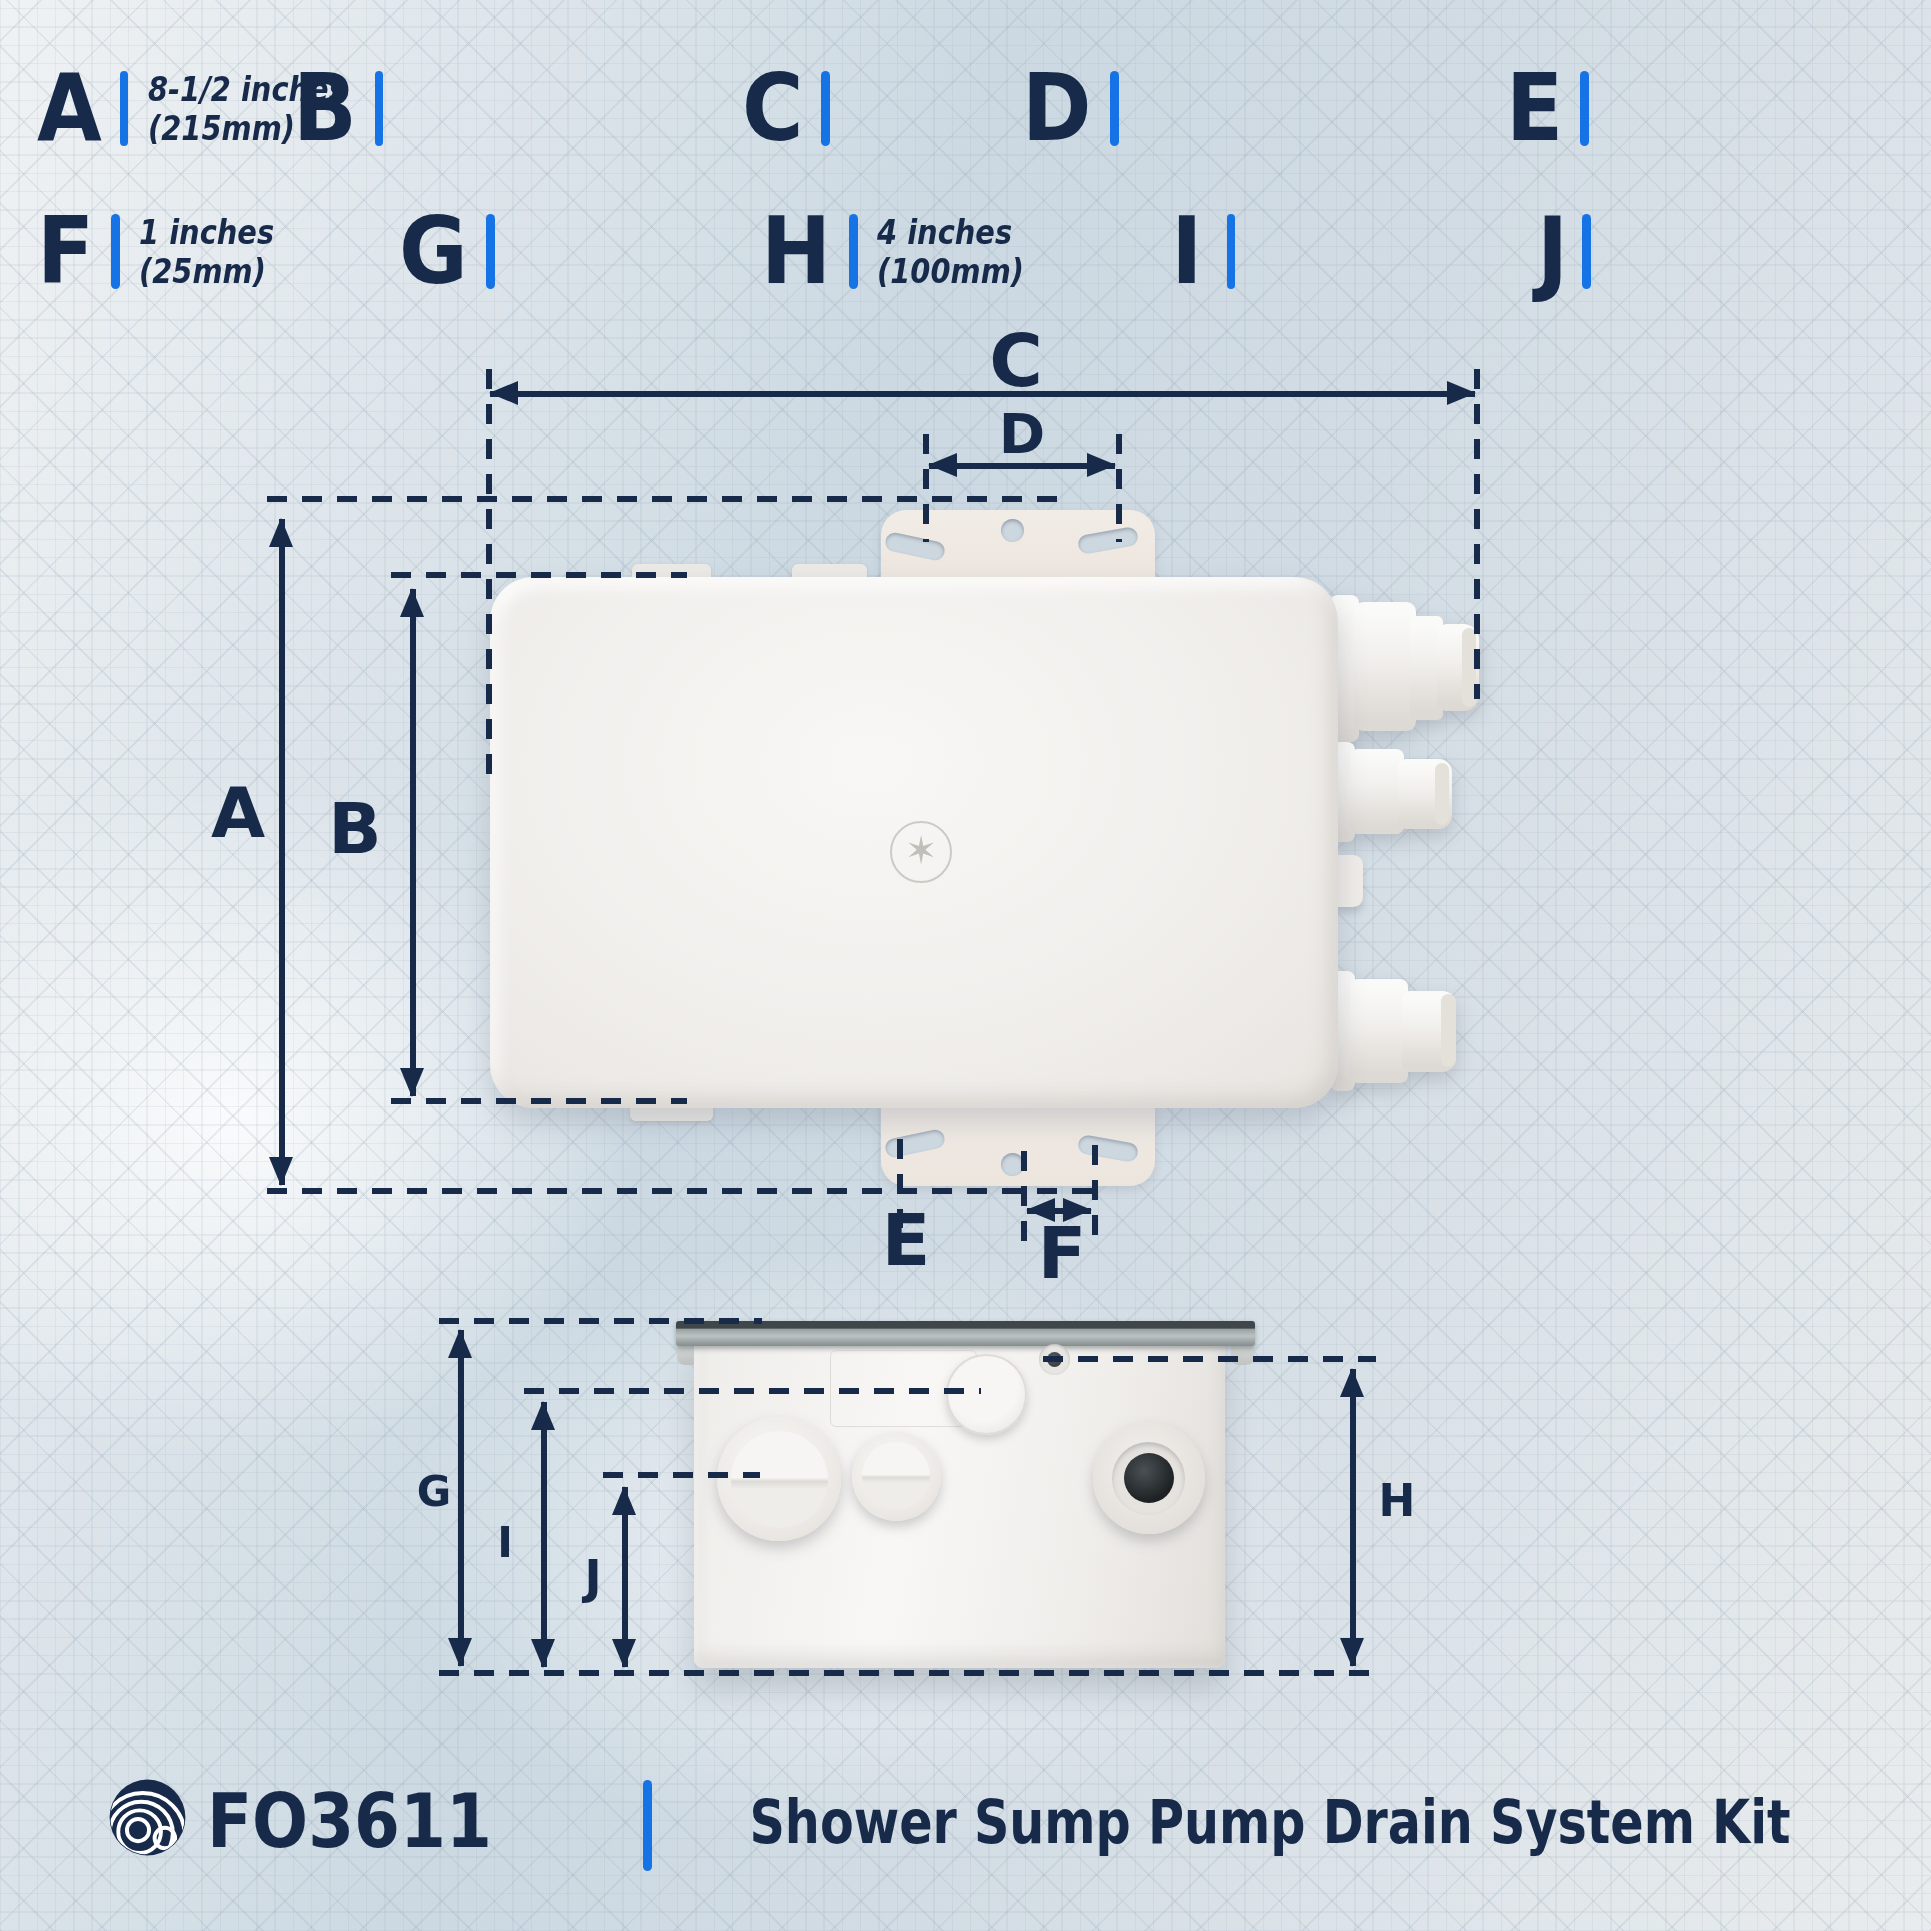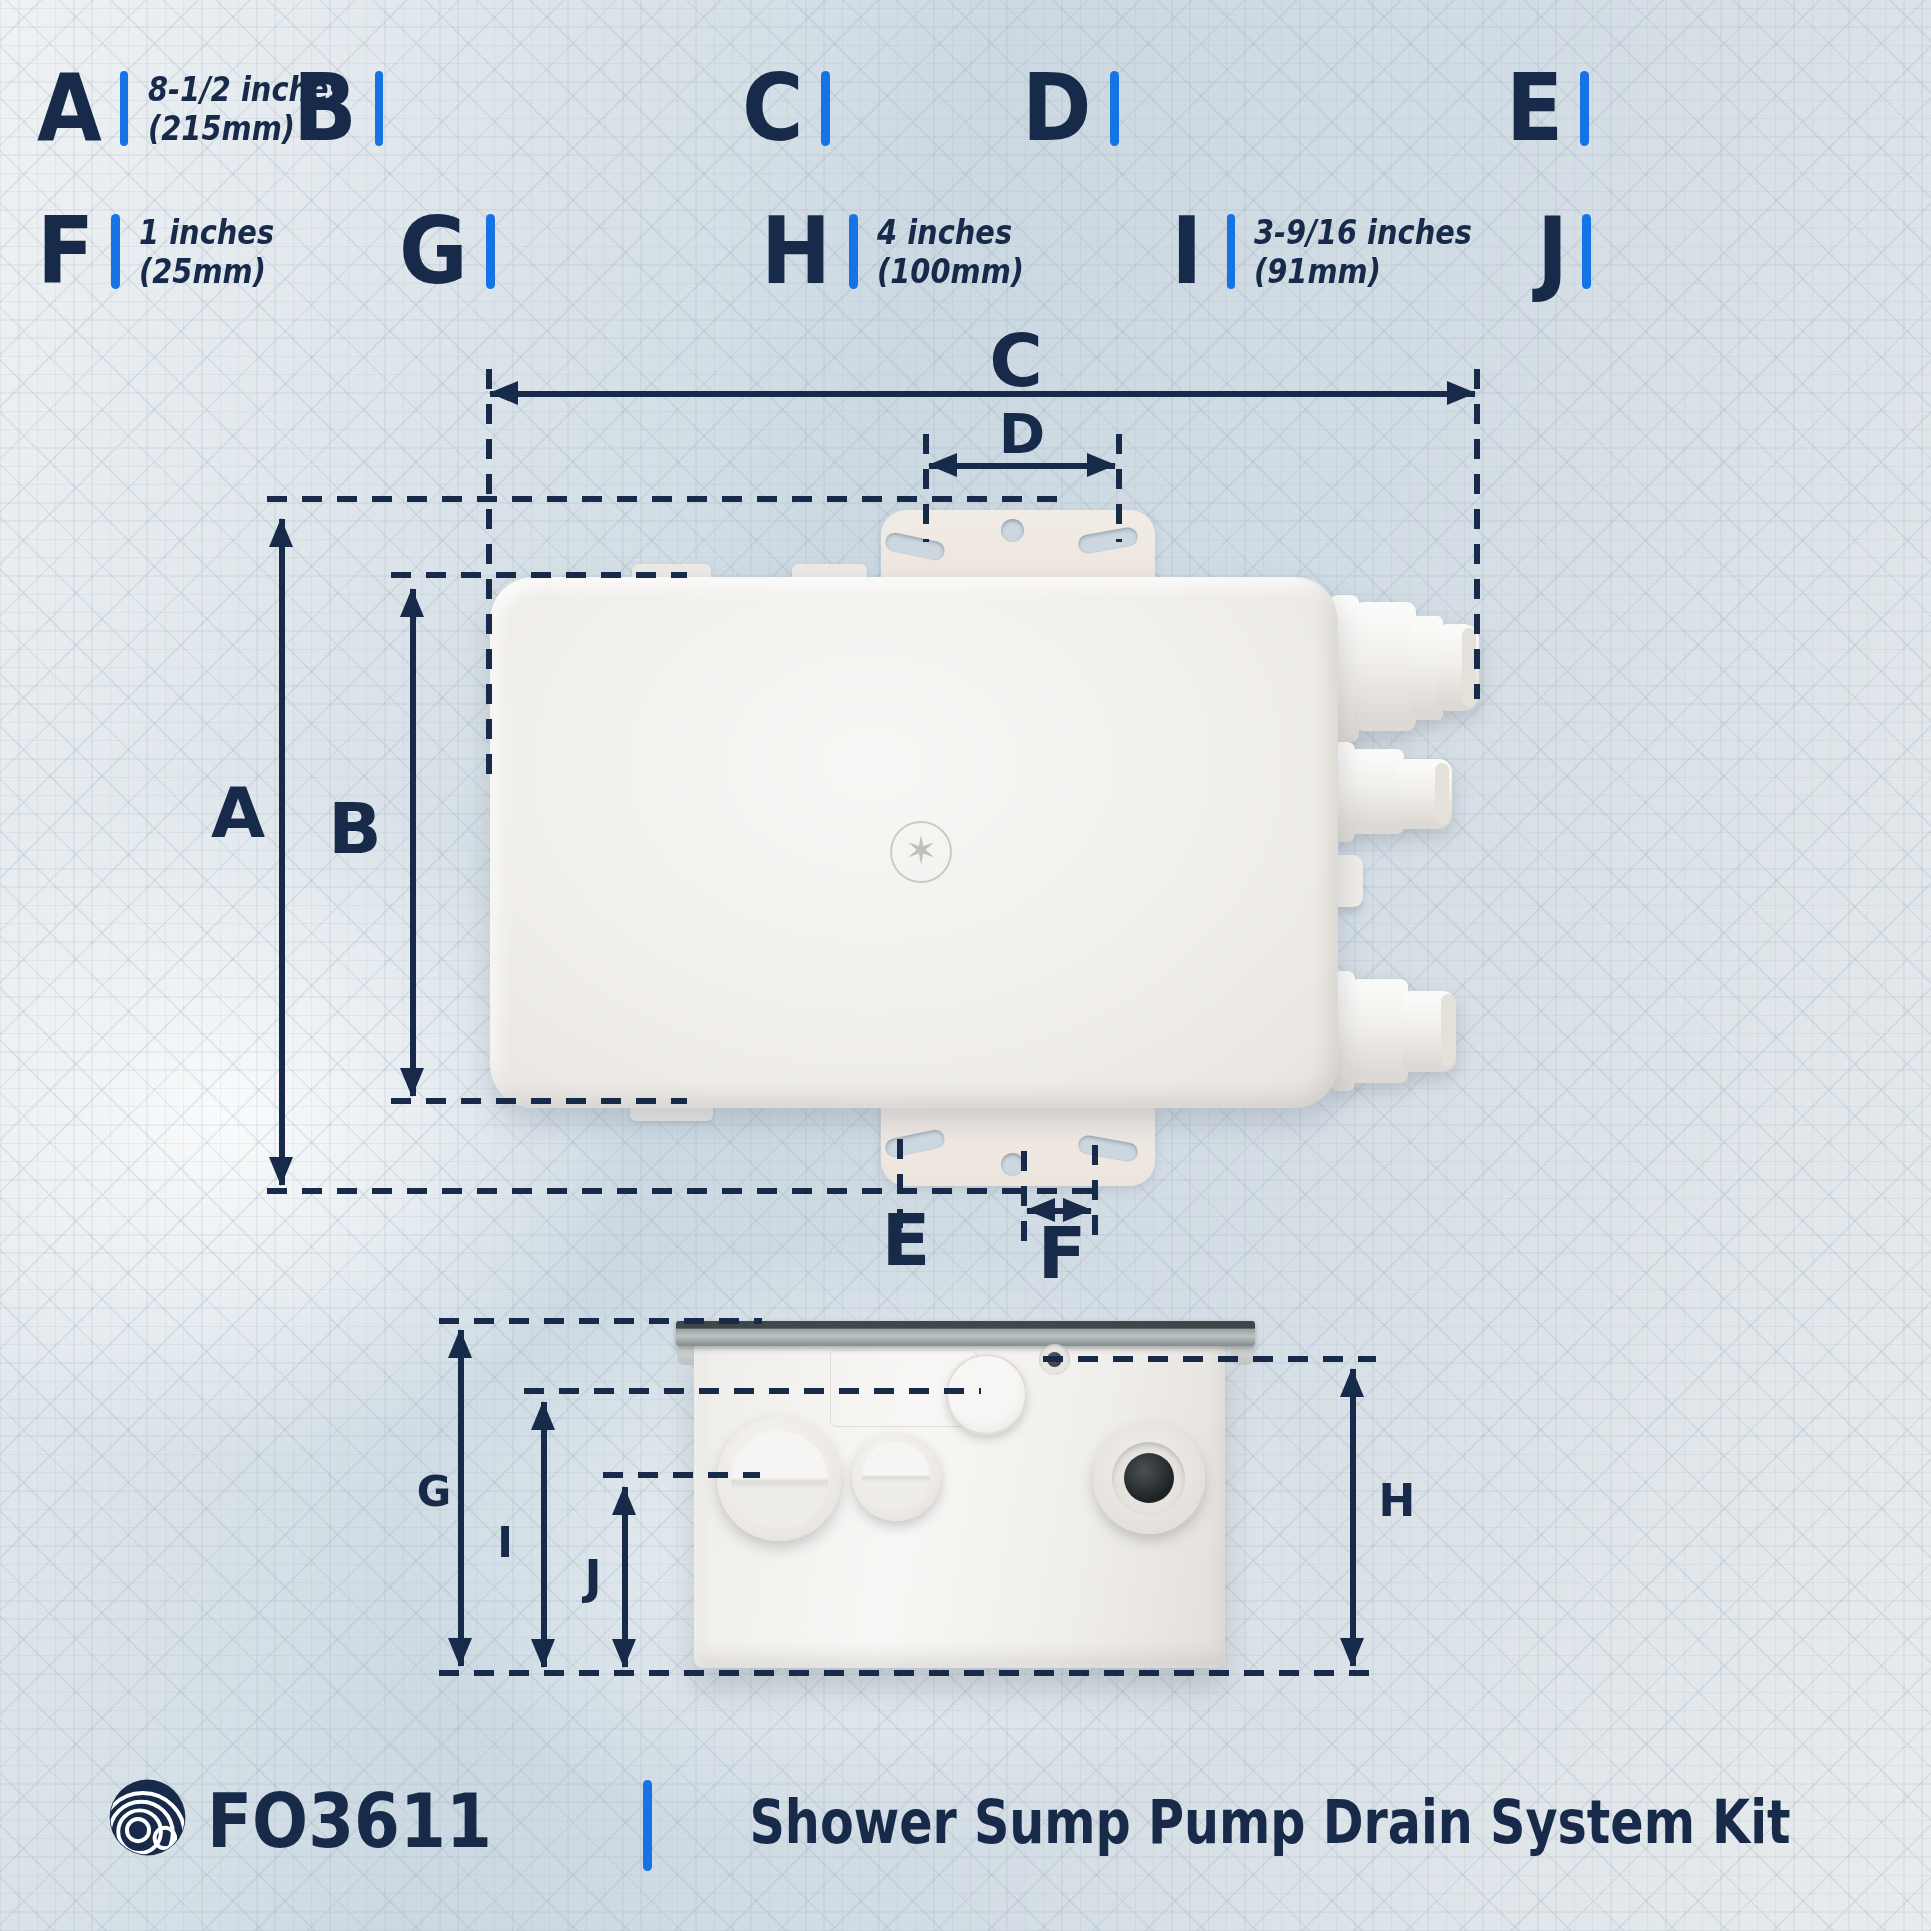--- a/index.html
+++ b/index.html
@@ -106,24 +106,20 @@
     <div class="spec-letter">H</div>
     <div class="spec-bar"></div>
     <div class="spec-text">
       <div class="spec-value">4 inches</div>
       <div class="spec-metric">(100mm)</div>
     </div>
   </div>
   <div class="spec" style="left:1163px;top:207px">
     <div class="spec-letter" style="width:50px;text-align:center">I</div>
     <div class="spec-bar"></div>
-    <div class="spec-text">
-      <div class="spec-value">3-9/16 inches</div>
-      <div class="spec-metric">(91mm)</div>
-    </div>
   </div>
   <div class="spec" style="left:1537px;top:207px">
     <div class="spec-letter">J</div>
     <div class="spec-bar"></div>
   </div>
 
   <div class="ab tab" style="left:881px;top:510px;width:274px;height:83px;border-radius:25px 25px 0 0;"></div>
   <div class="ab tab" style="left:881px;top:1103px;width:274px;height:83px;border-radius:0 0 25px 25px;"></div>
   <div class="holept" style="left:1001px;top:519px;width:23px;height:23px;"></div>
   <div class="slot" style="left:885px;top:537px;width:60px;height:19.3px;transform:rotate(12deg);"></div>

